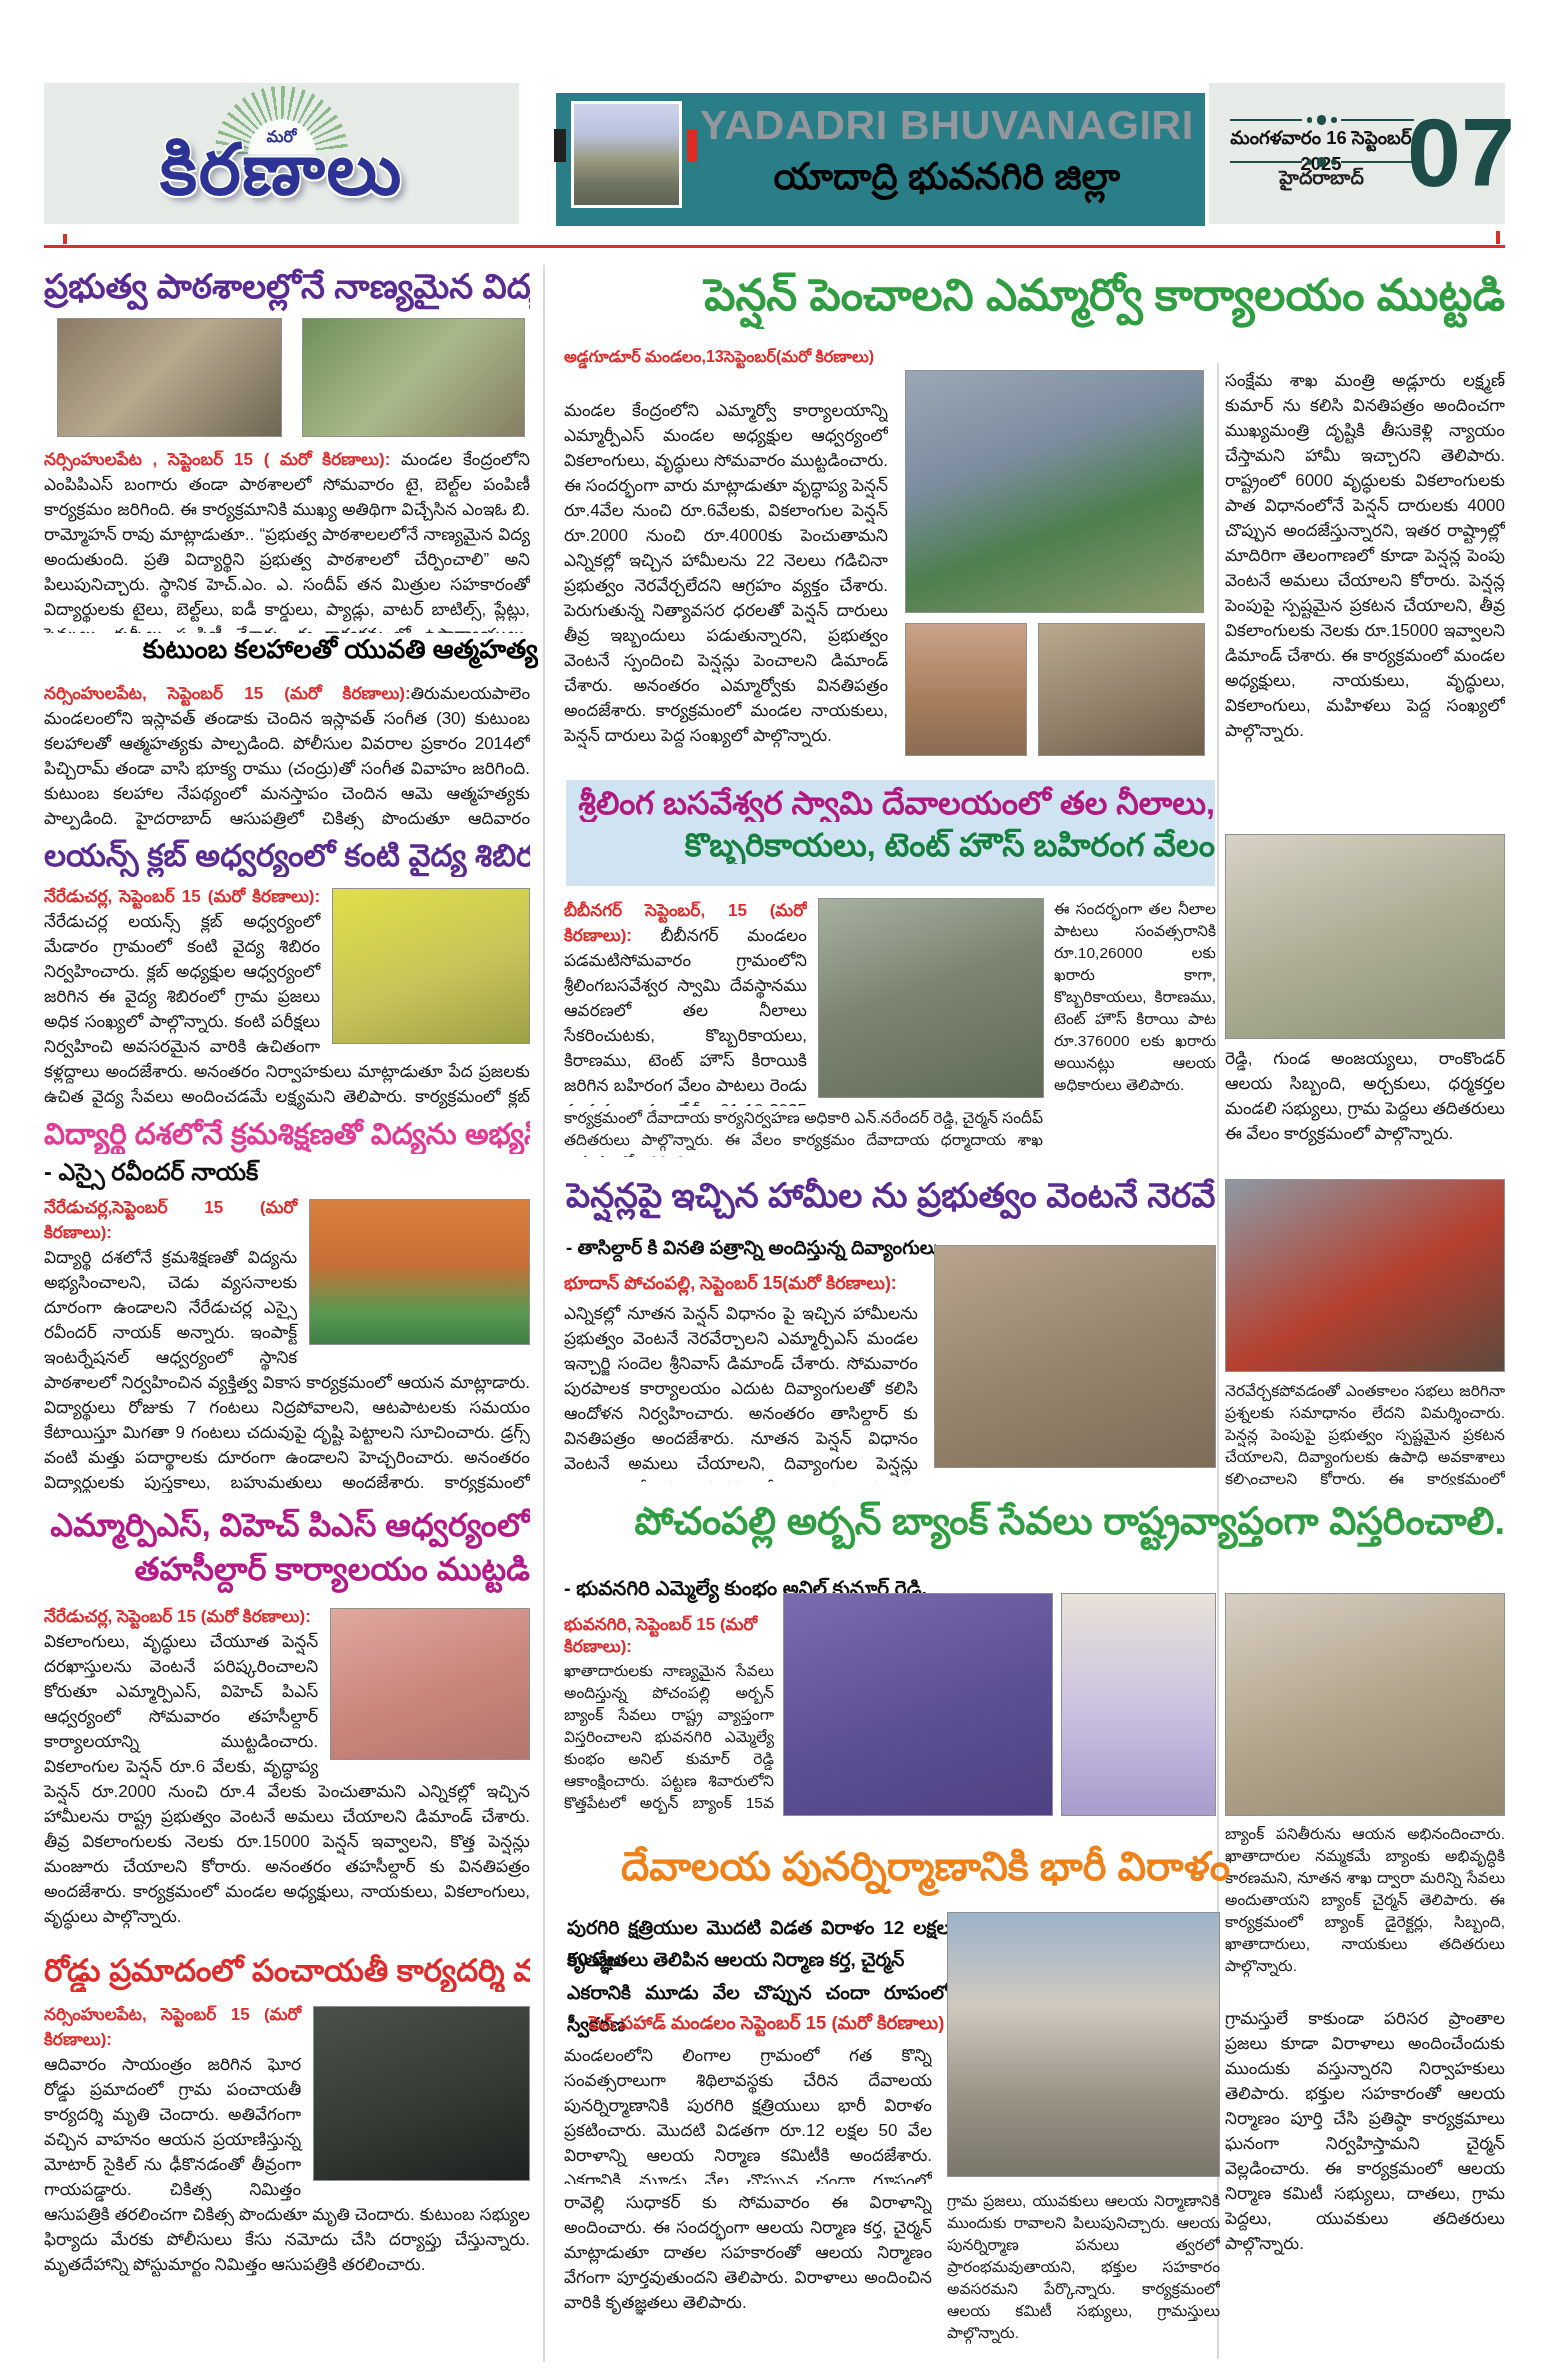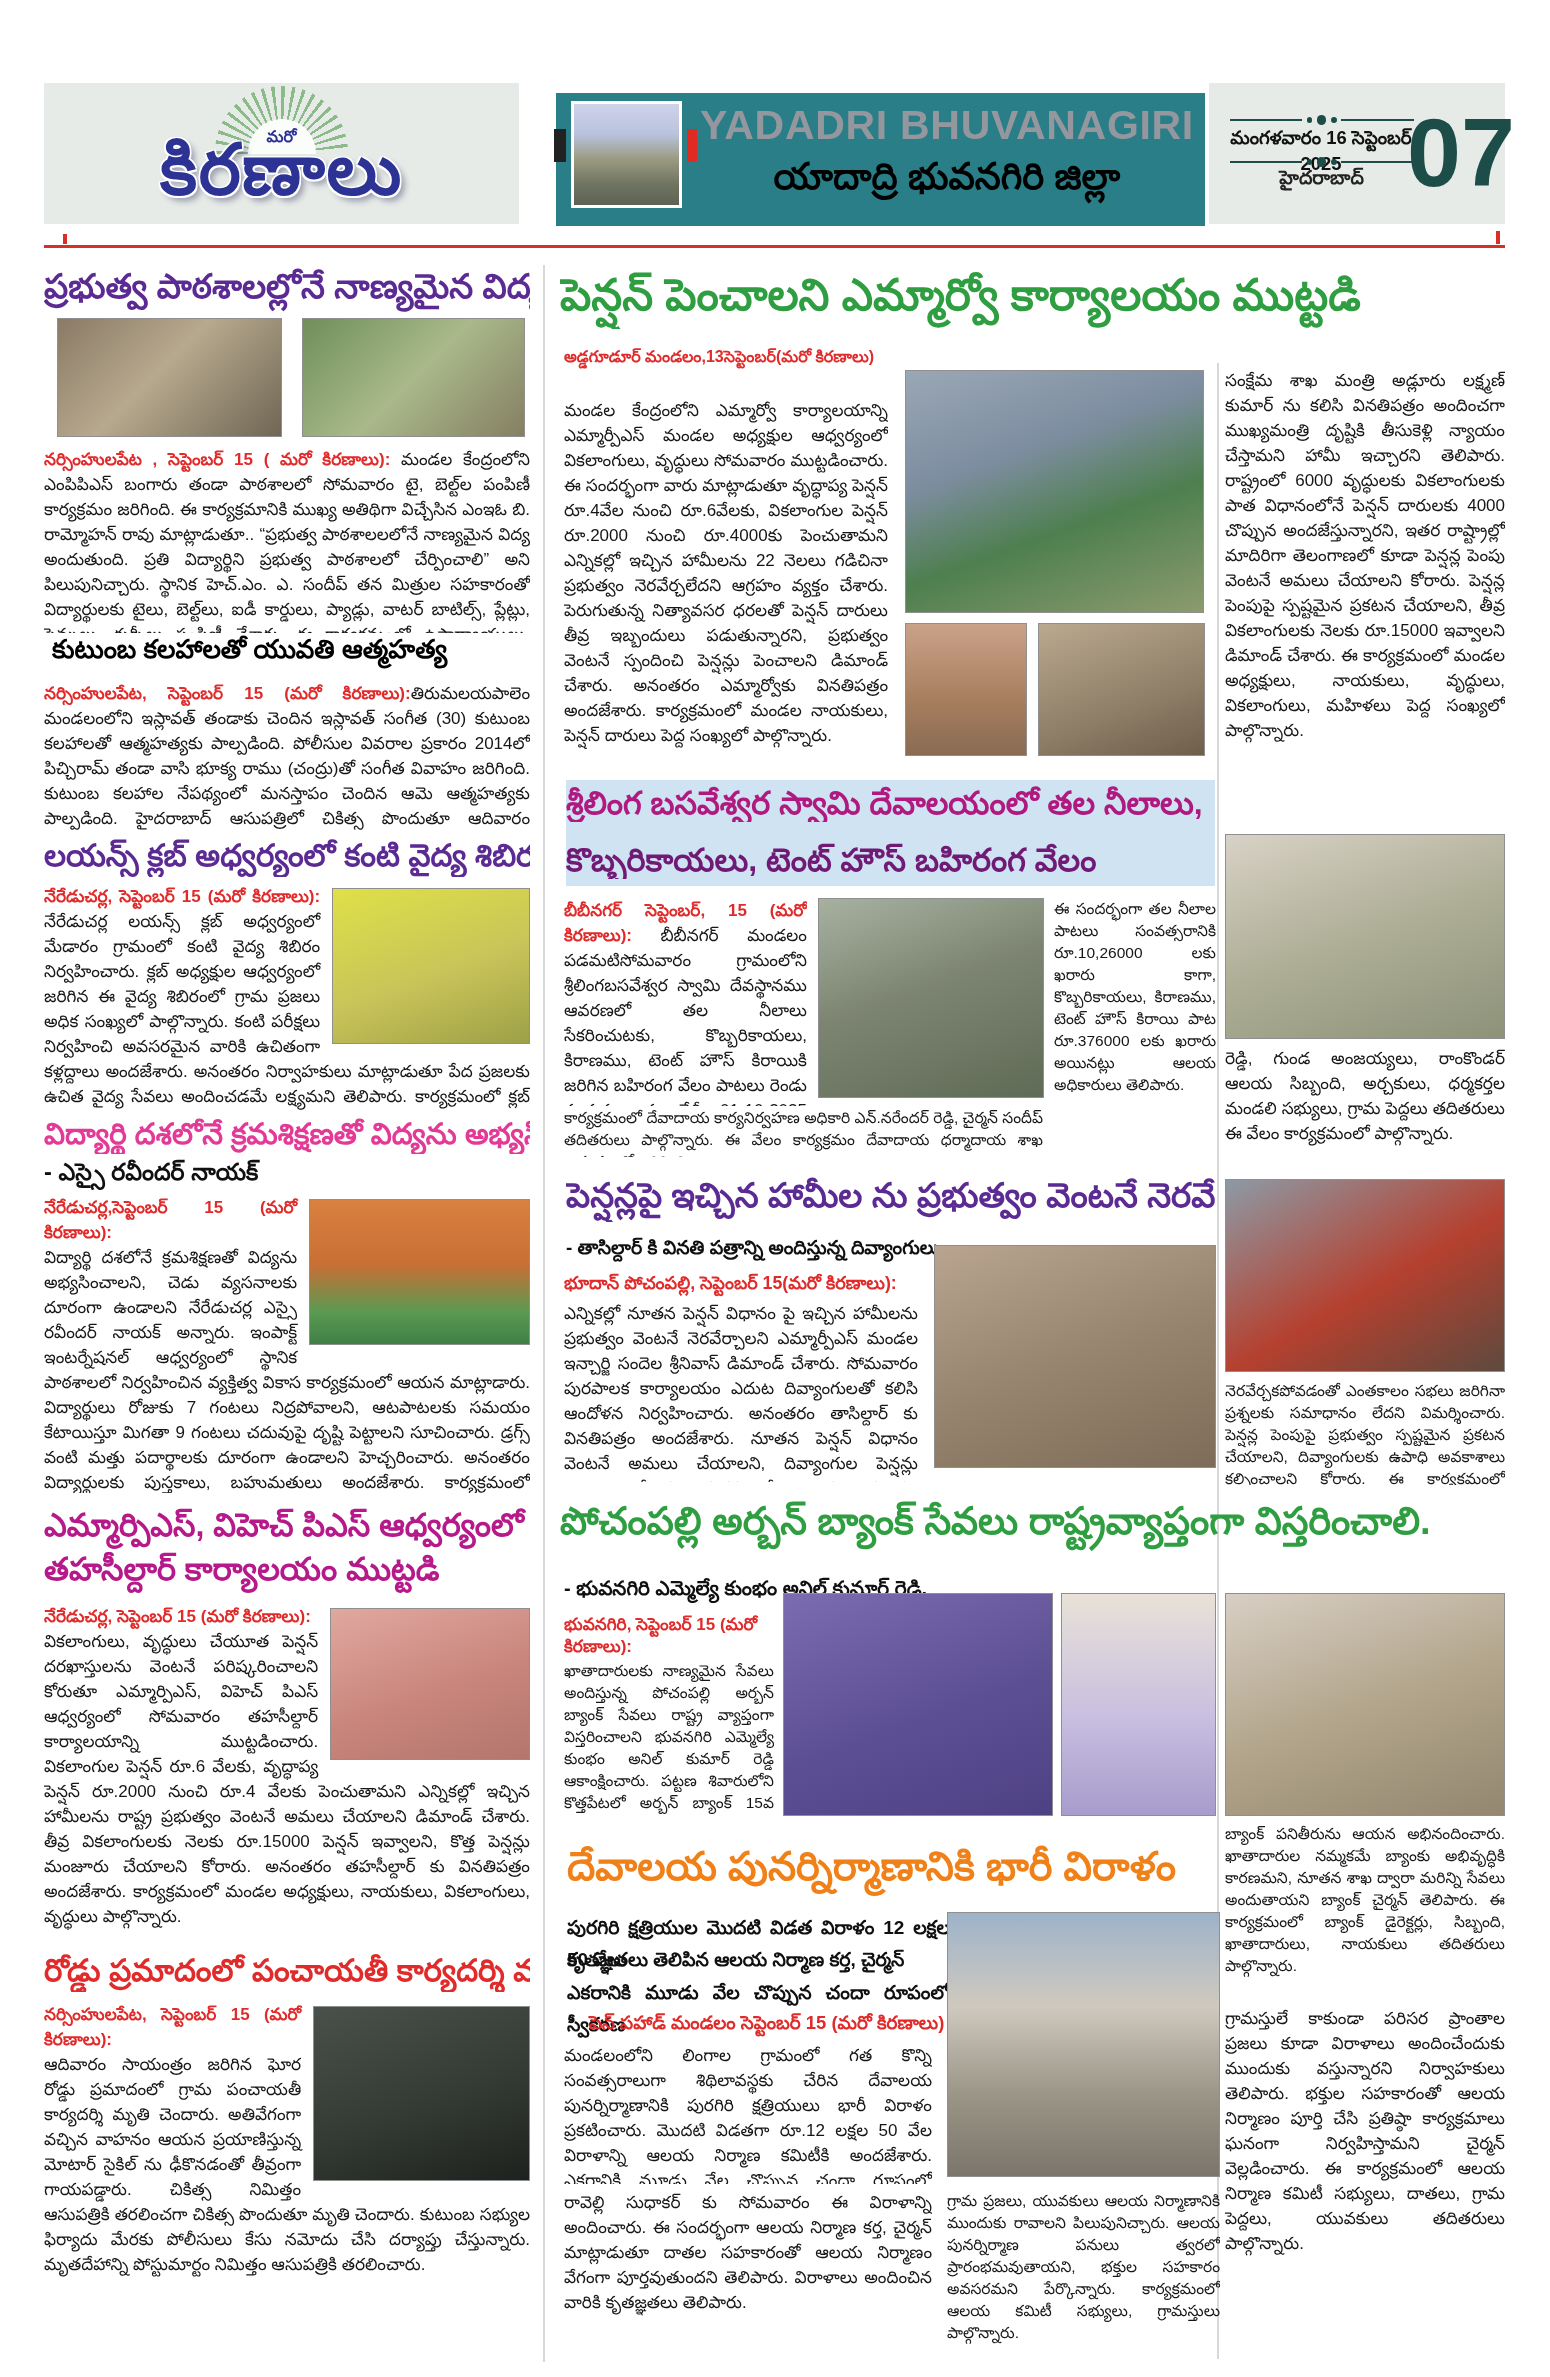--- a/index.html
+++ b/index.html
@@ -1,20 +1,20 @@
 <!DOCTYPE html>
 <html lang="te" style="font-size:11.8px"><head>
 <meta charset="utf-8">
 <style>
   html,body{margin:0;padding:0;background:#f2f2f2;}
   .page{position:relative;width:1551px;height:2377px;background:#ffffff;
         font-family:"Liberation Sans","DejaVu Sans",sans-serif;overflow:hidden;}
   .abs{position:absolute;}
   .panel{background:#e6ebe8;}
-  .hl{font-weight:bold;text-align:left;line-height:1.12;white-space:nowrap;overflow:hidden;}
+  .hl{font-weight:bold;text-align:right;line-height:1.12;white-space:nowrap;overflow:hidden;}
   .bodytext{font-size:17px;line-height:25px;text-align:justify;color:#161616;margin:0;}
   .bodysmall{font-size:15.5px;line-height:22px;text-align:justify;color:#161616;margin:0;}
   .dl{color:#e12b2b;font-weight:bold;}
   .byline{font-weight:bold;color:#101010;}
   .ph{border:0.7px solid #8f8f8f;box-sizing:border-box;}
   .cap{font-size:16px;line-height:22px;font-weight:bold;color:#101010;text-align:justify;margin:0;}
   .vrule{background:#d8d8d8;width:1.5px;}
   .redrule{background:#da2f28;}
   
   .sun{overflow:hidden;border-radius:133px 133px 0 0;
@@ -125,21 +125,21 @@
   </div>
   <div class="abs ph" style="left:905px;top:370px;width:299px;height:243px;background:linear-gradient(160deg,#9aa7b5 0%,#7d8da0 35%,#4e7f4f 62%,#8c9b6e 100%);"></div>
   <div class="abs ph" style="left:905px;top:623px;width:122px;height:133px;background:linear-gradient(180deg,#caa289 0%,#a9805f 55%,#8a6b52 100%);"></div>
   <div class="abs ph" style="left:1038px;top:623px;width:167px;height:133px;background:linear-gradient(160deg,#b9a98f 0%,#93826b 55%,#6e5f4c 100%);"></div>
   <div class="abs" style="left:1225px;top:368px;width:280px;height:460px;overflow:hidden;">
     <p class="bodytext">సంక్షేమ శాఖ మంత్రి అడ్లూరు లక్ష్మణ్ కుమార్ ను కలిసి వినతిపత్రం అందించగా ముఖ్యమంత్రి దృష్టికి తీసుకెళ్లి న్యాయం చేస్తామని హామీ ఇచ్చారని తెలిపారు. రాష్ట్రంలో 6000 వృద్ధులకు వికలాంగులకు పాత విధానంలోనే పెన్షన్ దారులకు 4000 చొప్పున అందజేస్తున్నారని, ఇతర రాష్ట్రాల్లో మాదిరిగా తెలంగాణలో కూడా పెన్షన్ల పెంపు వెంటనే అమలు చేయాలని కోరారు. పెన్షన్ల పెంపుపై స్పష్టమైన ప్రకటన చేయాలని, తీవ్ర వికలాంగులకు నెలకు రూ.15000 ఇవ్వాలని డిమాండ్ చేశారు. ఈ కార్యక్రమంలో మండల అధ్యక్షులు, నాయకులు, వృద్ధులు, వికలాంగులు, మహిళలు పెద్ద సంఖ్యలో పాల్గొన్నారు.</p>
   </div>
 
   <div class="abs" style="left:566px;top:780px;width:649px;height:106px;background:#cfe3f2;">
     <div class="hl" style="font-size:32px;color:#b0197f;margin-top:5.9px;">శ్రీలింగ బసవేశ్వర స్వామి దేవాలయంలో తల నీలాలు,</div>
-    <div class="hl" style="font-size:32px;color:#701a75;margin-top:21px;">కొబ్బరికాయలు, టెంట్ హౌస్ బహిరంగ వేలం</div>
+    <div class="hl" style="font-size:32px;color:#15803d;margin-top:6px;">కొబ్బరికాయలు, టెంట్ హౌస్ బహిరంగ వేలం</div>
   </div>
   <div class="abs" style="left:564px;top:898px;width:243px;height:208px;overflow:hidden;">
     <p class="bodytext"><span class="dl">బీబీనగర్ సెప్టెంబర్, 15 (మరో కిరణాలు):</span> <span>బీబీనగర్ మండలం పడమటిసోమవారం గ్రామంలోని శ్రీలింగబసవేశ్వర స్వామి దేవస్థానము ఆవరణలో తల నీలాలు సేకరించుటకు, కొబ్బరికాయలు, కిరాణము, టెంట్ హౌస్ కిరాయికి జరిగిన బహిరంగ వేలం పాటలు రెండు సంవత్సరాలకు తేదీ 01-10-2025 నుండి 30-09-2027 వరకు నిర్వహించడం జరిగింది.</span></p>
   </div>
   <div class="abs ph" style="left:818px;top:898px;width:226px;height:200px;background:linear-gradient(160deg,#a8b0a0 0%,#7d8572 45%,#5f6b56 100%);"></div>
   <div class="abs" style="left:1054px;top:898px;width:162px;height:208px;overflow:hidden;">
     <p class="bodysmall">ఈ సందర్భంగా తల నీలాల పాటలు సంవత్సరానికి రూ.10,26000 లకు ఖరారు కాగా, కొబ్బరికాయలు, కిరాణము, టెంట్ హౌస్ కిరాయి పాట రూ.376000 లకు ఖరారు అయినట్లు ఆలయ అధికారులు తెలిపారు.</p>
   </div>
   <div class="abs" style="left:564px;top:1107px;width:479px;height:50px;overflow:hidden;">
     <p class="bodysmall">కార్యక్రమంలో దేవాదాయ కార్యనిర్వహణ అధికారి ఎన్.నరేందర్ రెడ్డి, చైర్మన్ సందీప్ తదితరులు పాల్గొన్నారు. ఈ వేలం కార్యక్రమం దేవాదాయ ధర్మాదాయ శాఖ ఆధ్వర్యంలో జరిగింది.</p>

